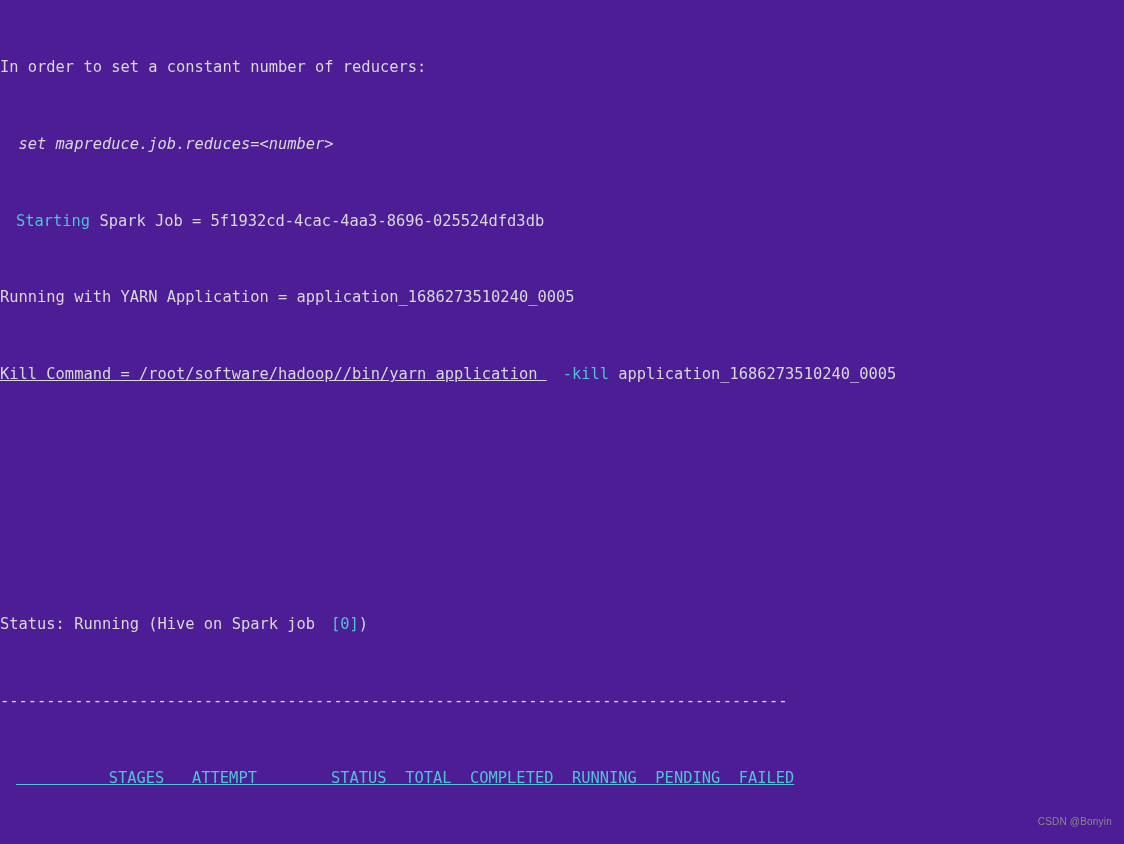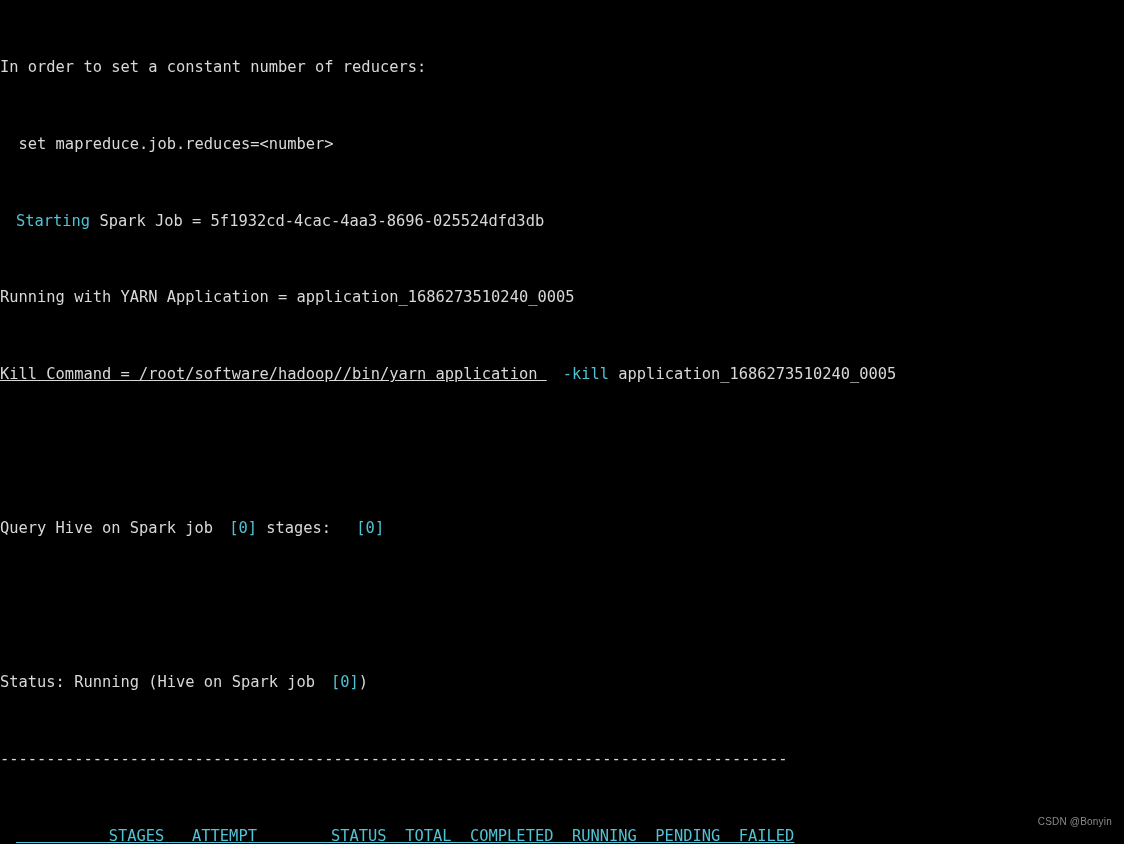--- a/index.html
+++ b/index.html
@@ -40,36 +40,35 @@
     font-family: "Liberation Sans", sans-serif;
     font-size: 10px;
     color: #8a8a8a;
     letter-spacing: 0.2px;
     white-space: pre;
   }
 </style>
 </head>
 <body>
 
-<div id="terminal" style="background: #000000; color: rgb(216, 216, 216);">
+<div id="terminal" style="background: #4c1d95; color: rgb(216, 216, 216);">
   <div id="screen">
 
     <div class="line"><span class="c-white" style="color: rgb(216, 216, 216);">In order to set a constant number of reducers:</span></div>
 
-    <div class="line"><span class="c-white" style="color: rgb(216, 216, 216);">  set mapreduce.job.reduces=&lt;number&gt;</span></div>
+    <div class="line"><span class="c-white" style="color: rgb(216, 216, 216); font-style: italic;">  set mapreduce.job.reduces=&lt;number&gt;</span></div>
 
     <div class="line"><span class="c-cyan" style="color: rgb(79, 195, 212);">Starting</span><span class="c-white" style="color: rgb(216, 216, 216);"> Spark Job = 5f1932cd-4cac-4aa3-8696-025524dfd3db</span></div>
 
     <div class="line"><span class="c-white" style="color: rgb(216, 216, 216);">Running with YARN Application = application_1686273510240_0005</span></div>
 
     <div class="line"><span class="c-white" style="color: rgb(216, 216, 216); text-decoration: underline;">Kill Command = /root/software/hadoop//bin/yarn application </span><span class="c-cyan" style="color: rgb(79, 195, 212);">-kill</span><span class="c-white" style="color: rgb(216, 216, 216);"> application_1686273510240_0005</span></div>
 
     <div class="line">&nbsp;</div>
 
-    <div class="line"><span class="c-white" style="color: rgb(216, 216, 216);">Query Hive on Spark job</span><span class="c-cyan" style="color: rgb(79, 195, 212);">[0]</span><span class="c-white" style="color: rgb(216, 216, 216);"> stages: </span><span class="c-cyan" style="color: rgb(79, 195, 212);">[0]</span></div>
 
     <div class="line">&nbsp;</div>
 
     <div class="line"><span class="c-white" style="color: rgb(216, 216, 216);">Status: Running (Hive on Spark job</span><span class="c-cyan" style="color: rgb(79, 195, 212);">[0]</span><span class="c-white" style="color: rgb(216, 216, 216);">)</span></div>
 
     <div class="line"><span class="c-dash" style="color: rgb(216, 216, 216);">-------------------------------------------------------------------------------------</span></div>
 
     <div class="line"><span class="c-cyan" style="color: rgb(79, 195, 212); text-decoration: underline;">          STAGES   ATTEMPT        STATUS  TOTAL  COMPLETED  RUNNING  PENDING  FAILED</span></div>
 
     

